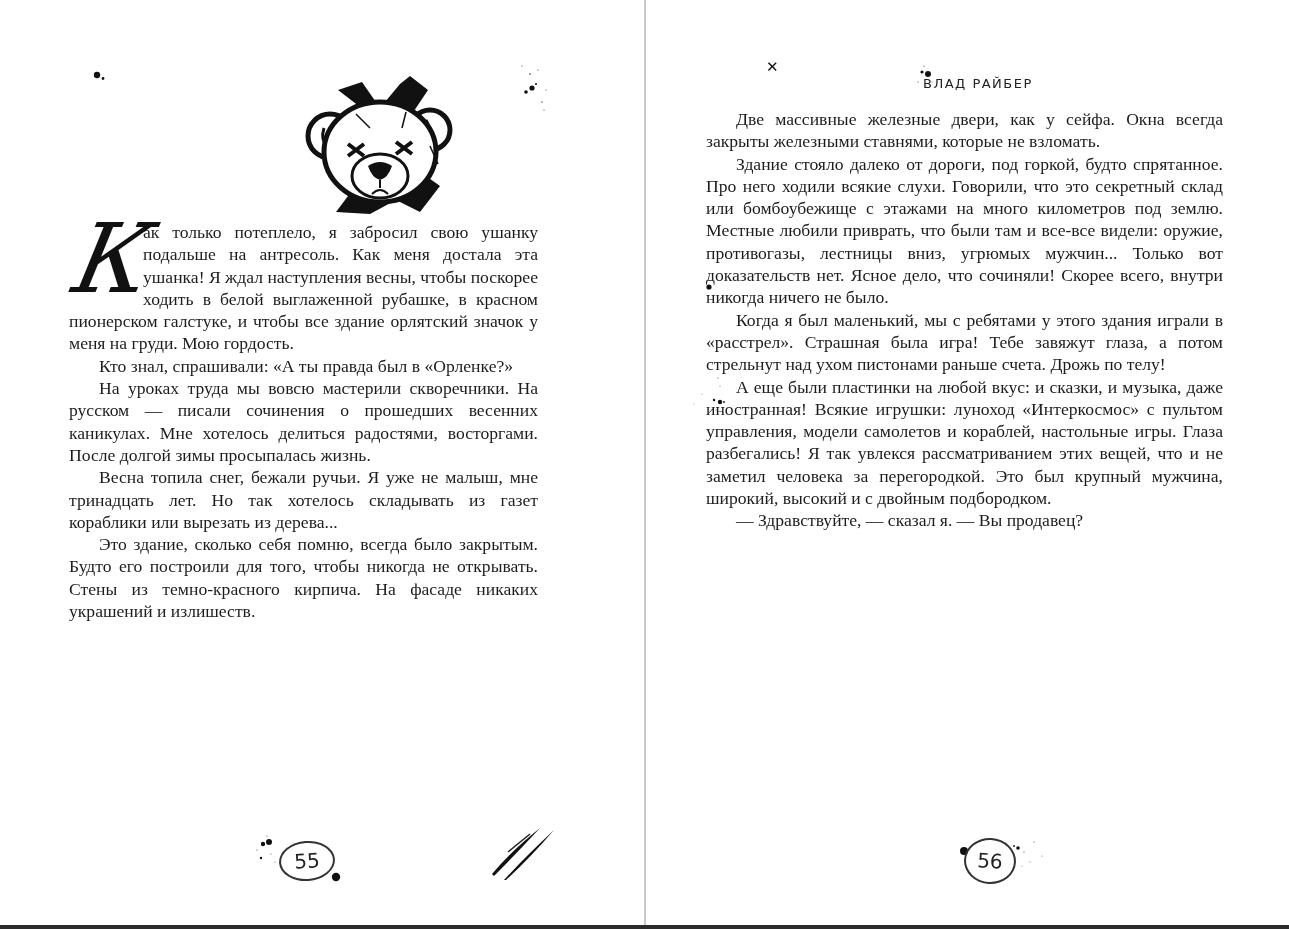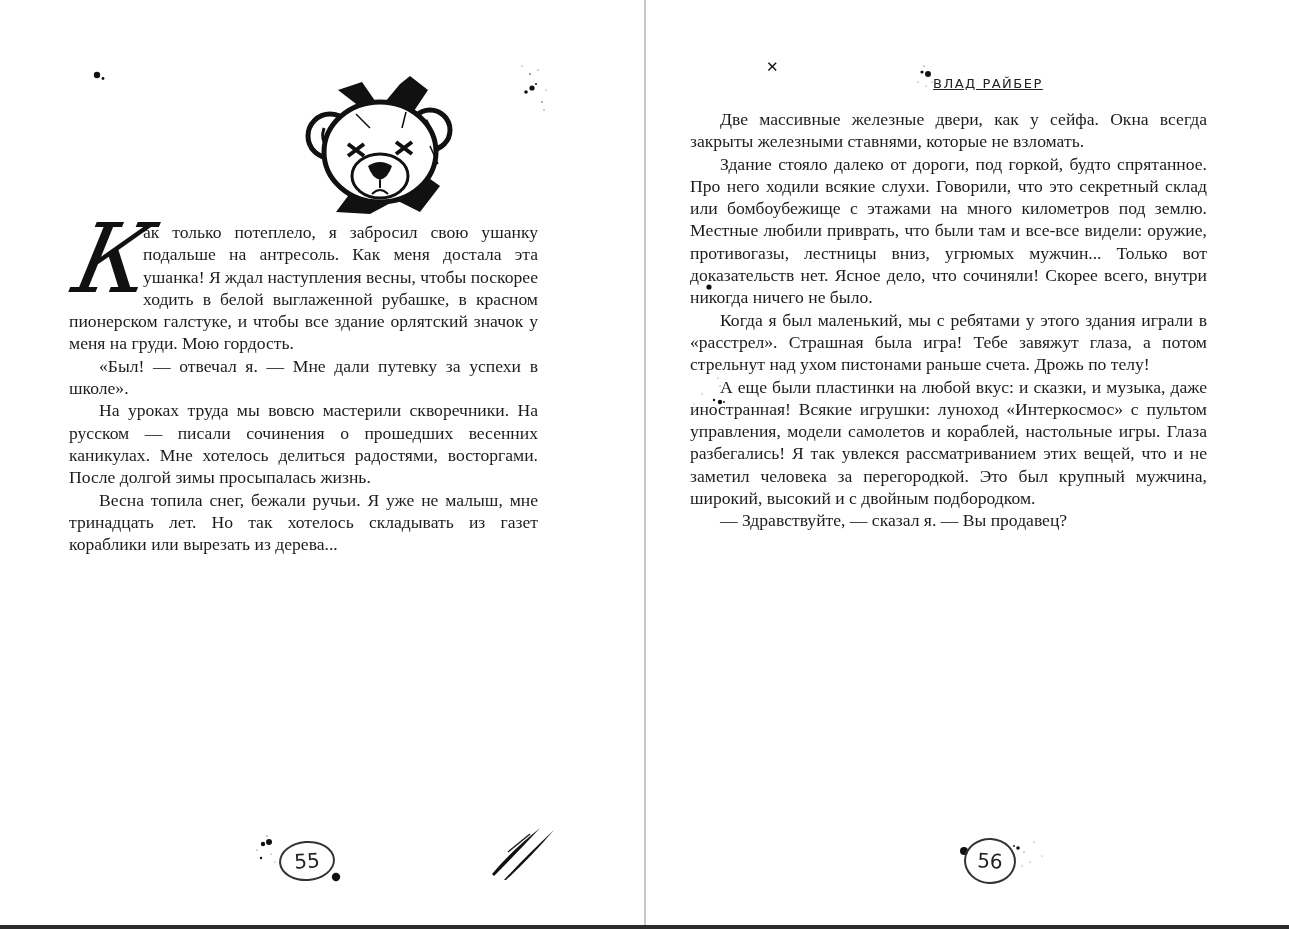--- a/index.html
+++ b/index.html
@@ -19,21 +19,21 @@
 
   .text-block {
     position: absolute;
     font-family: "Liberation Serif", "DejaVu Serif", serif;
     font-size: 17.6px;
     line-height: 22.3px;
     text-align: justify;
     color: #1c1c1c;
   }
   .left .text-block { left: 69px; top: 221px; width: 469px; }
-  .right .text-block { left: 44px; top: 108px; width: 517px; }
+  .right .text-block { left: 60px; top: 108px; width: 517px; }
 
   .para { margin: 0; text-indent: 30px; hyphens: manual; }
 
   .dropcap-para { text-indent: 0; }
   .dropcap {
     float: left;
     font-family: "DejaVu Serif", serif;
     font-style: italic;
     font-size: 96px;
     line-height: 72px;
@@ -108,23 +108,24 @@
       <path d="M48 82 L64 94 M48 94 L64 82" stroke="#111" stroke-width="4"></path>
       <path d="M96 80 L112 92 M96 92 L112 80" stroke="#111" stroke-width="4"></path>
 
       <ellipse cx="80" cy="114" rx="28" ry="22" fill="#fff" stroke="#111" stroke-width="3"></ellipse>
       <path d="M68 104 Q80 96 92 104 Q88 116 80 118 Q72 116 68 104 Z" fill="#111"></path>
       <path d="M80 118 L80 126 M72 132 Q80 124 88 132" stroke="#111" stroke-width="2" fill="none"></path>
     </svg>
 
     <div class="text-block">
       <p class="para dropcap-para"><span class="dropcap">К</span><span>ак только потеплело, я забросил свою ушанку подальше на антресоль. Как меня достала эта ушанка! Я ждал наступления весны, чтобы поскорее ходить в белой выглаженной рубашке, в красном пионерском галстуке, и чтобы все здание орлятский значок у меня на груди. Мою гордость.</span></p>
-      <p class="para">«Был! — отвечал я. — Мне дали путевку за успехи в школе».</p>
+      <p class="para">Кто знал, спрашивали: «А ты правда был в «Орленке?»</p>
       <p class="para">На уроках труда мы вовсю мастерили скворечники. На русском — писали сочинения о прошедших весенних каникулах. Мне хотелось делиться радостями, восторгами. После долгой зимы просыпалась жизнь.</p>
       <p class="para">Весна топила снег, бежали ручьи. Я уже не малыш, мне тринадцать лет. Но так хотелось складывать из газет кораблики или вырезать из дерева...</p>
+      <p class="para">Это здание, сколько себя помню, всегда было закрытым. Будто его построили для того, чтобы никогда не открывать. Стены из темно-красного кирпича. На фасаде никаких украшений и излишеств.</p>
     </div>
 
     <svg class="splat" style="left:255px;top:832px;width:30px;height:36px">
       <circle cx="14" cy="10" r="3" fill="#111"></circle>
         <circle cx="8" cy="12" r="2.2" fill="#111"></circle>
       <circle cx="6" cy="26" r="1.2" fill="#111"></circle>
         <circle cx="12" cy="4" r="0.6" fill="#333"></circle>
       <circle cx="2" cy="18" r="0.6" fill="#444"></circle>
         <circle cx="16" cy="22" r="0.5" fill="#444"></circle>
       <circle cx="20" cy="30" r="0.5" fill="#444"></circle>
@@ -162,21 +163,21 @@
       <circle cx="30" cy="36" r="2.2" fill="#111"></circle>
         <circle cx="24" cy="34" r="1.2" fill="#111"></circle>
       <circle cx="34" cy="36" r="1" fill="#222"></circle>
         <circle cx="28" cy="12" r="0.6" fill="#555"></circle>
       <circle cx="30" cy="20" r="0.6" fill="#555"></circle>
         <circle cx="12" cy="28" r="0.5" fill="#666"></circle>
       <circle cx="26" cy="44" r="0.6" fill="#555"></circle>
         <circle cx="4" cy="38" r="0.5" fill="#777"></circle>
     </svg>
 
-    <div class="running-head" style="left:287px;text-decoration:underline;">ВЛАД РАЙБЕР</div>
+    <div class="running-head" style="left:277px;">ВЛАД РАЙБЕР</div>
 
     <div class="text-block">
       <p class="para">Две массивные железные двери, как у сейфа. Окна всегда закрыты железными ставнями, которые не взломать.</p>
       <p class="para">Здание стояло далеко от дороги, под горкой, будто спрятанное. Про него ходили всякие слухи. Говорили, что это секретный склад или бомбоубежище с этажами на много километров под землю. Местные любили приврать, что были там и все-все видели: оружие, противогазы, лестницы вниз, угрюмых мужчин... Только вот доказательств нет. Ясное дело, что сочиняли! Скорее всего, внутри никогда ничего не было.</p>
       <p class="para">Когда я был маленький, мы с ребятами у этого здания играли в «расстрел». Страшная была игра! Тебе завяжут глаза, а потом стрельнут над ухом пистонами раньше счета. Дрожь по телу!</p>
       <p class="para">А еще были пластинки на любой вкус: и сказки, и музыка, даже иностранная! Всякие игрушки: луноход «Интеркосмос» с пультом управления, модели самолетов и кораблей, настольные игры. Глаза разбегались! Я так увлекся рассматриванием этих вещей, что и не заметил человека за перегородкой. Это был крупный мужчина, широкий, высокий и с двойным подбородком.</p>
       <p class="para">— Здравствуйте, — сказал я. — Вы продавец?</p>
     </div>
 
     <svg class="splat" style="left:312px;top:844px;width:12px;height:14px">

